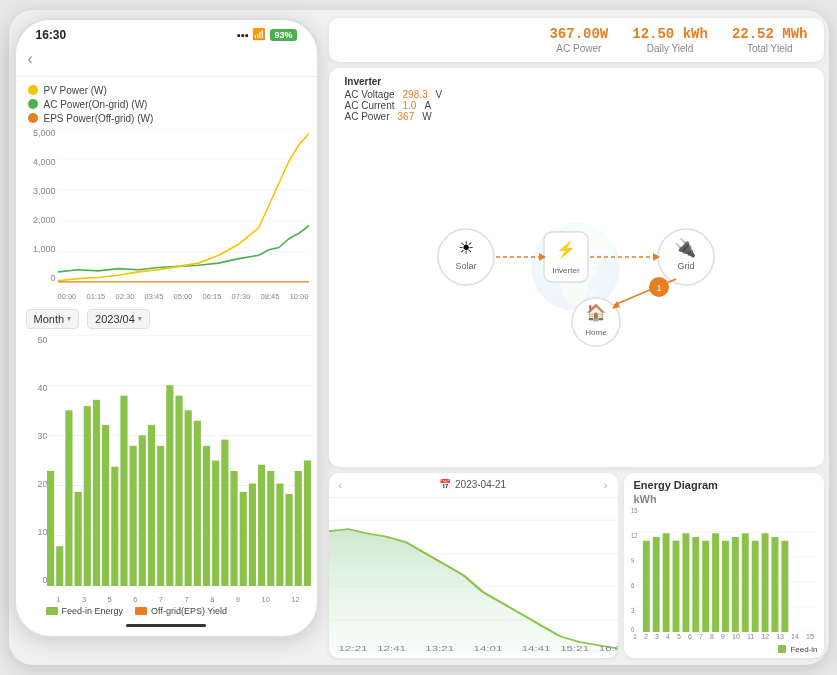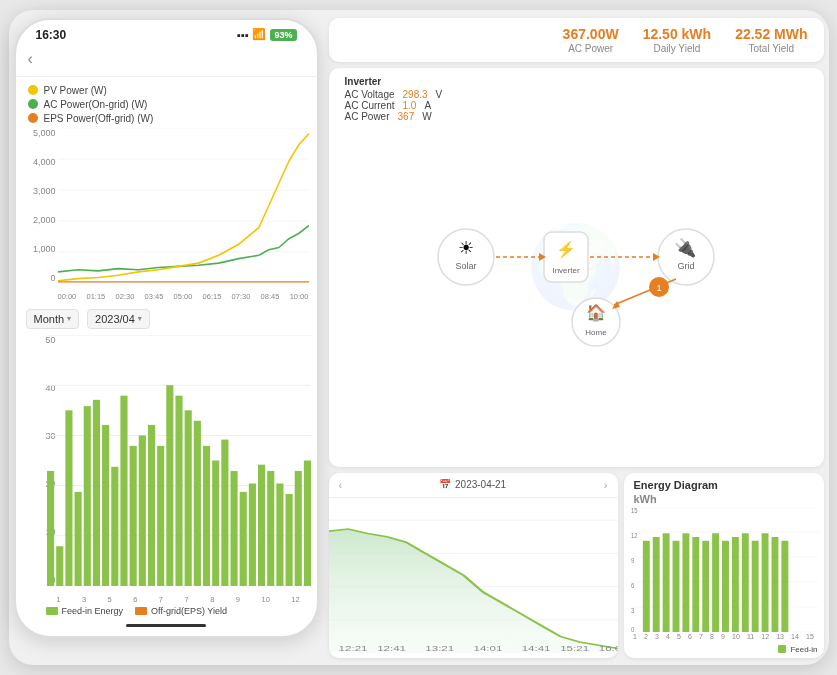--- a/index.html
+++ b/index.html
@@ -205,21 +205,21 @@
     
     .bar-chart-area {
       flex: 1;
       padding: 4px 8px 4px;
       position: relative;
       min-height: 0;
     }
 
     .bar-y-labels {
       position: absolute;
-      left: 20px;
+      left: 12px;
       top: 0;
       bottom: 30px;
       display: flex;
       flex-direction: column;
       justify-content: space-between;
       font-size: 9px;
       color: #888;
       text-align: right;
       width: 20px;
     }
@@ -307,20 +307,21 @@
     }
 
     .stat-item {
       text-align: center;
     }
 
     .stat-value {
       font-size: 14px;
       font-weight: 700;
       color: #e67e22;
+      font-family: Liberation Mono, monospace;
     }
 
     .stat-label {
       font-size: 10px;
       color: #888;
       margin-top: 1px;
     }
 
     
     .diagram-area {

